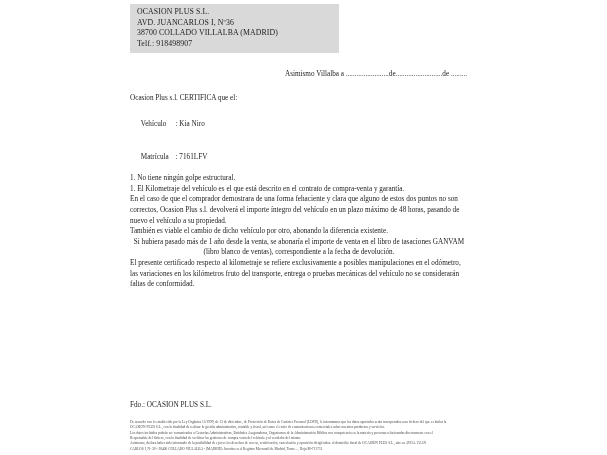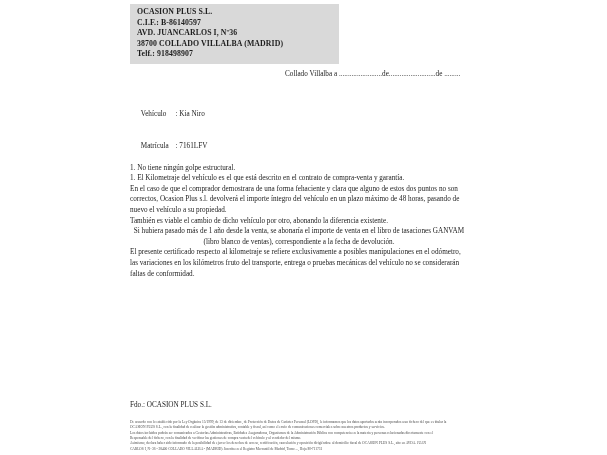--- a/index.html
+++ b/index.html
@@ -17,21 +17,21 @@
     overflow: hidden;
   }
   .letterhead {
     position: absolute;
     left: 130px;
     top: 4px;
     width: 198px;
     background: #d9d9d9;
     padding: 3px 4px 4px 7px;
     font-size: 7.8px;
-    font-weight: bold;
+    font-weight: normal;
     line-height: 10.6px;
     letter-spacing: 0.1px;
   }
   .dateline {
     position: absolute;
     left: 285px;
     top: 69px;
     font-size: 7.2px;
     line-height: 10px;
     white-space: nowrap;
@@ -81,29 +81,29 @@
   }
   .legal-footer div { white-space: nowrap; overflow: hidden; }
 </style>
 </head>
 <body>
 
 <div class="page">
 
   <div class="letterhead">
     <div>OCASION PLUS S.L.</div>
-    <div>C.I.F.: B-86140597</div>
     <div>AVD. JUANCARLOS I, Nº36</div>
     <div>38700 COLLADO VILLALBA (MADRID)</div>
     <div>Telf.: 918498907</div>
   </div>
 
-  <div class="dateline">Collado Villalba a ........................de..........................de .........</div>
+  <div class="dateline">Asimismo Villalba a ........................de..........................de .........</div>
 
   <div class="bodycol">
+    <p class="certify">Ocasion Plus s.l. CERTIFICA que el:</p>
 
     <div class="kv mt-vehicle">
       <span class="lbl">Vehículo</span><span> : Kia Niro</span>
     </div>
 
     <div class="kv mt-plate">
       <span class="lbl">Matrícula</span><span> : 7161LFV</span>
     </div>
 
     <p class="mt-point1">1. No tiene ningún golpe estructural.</p>

